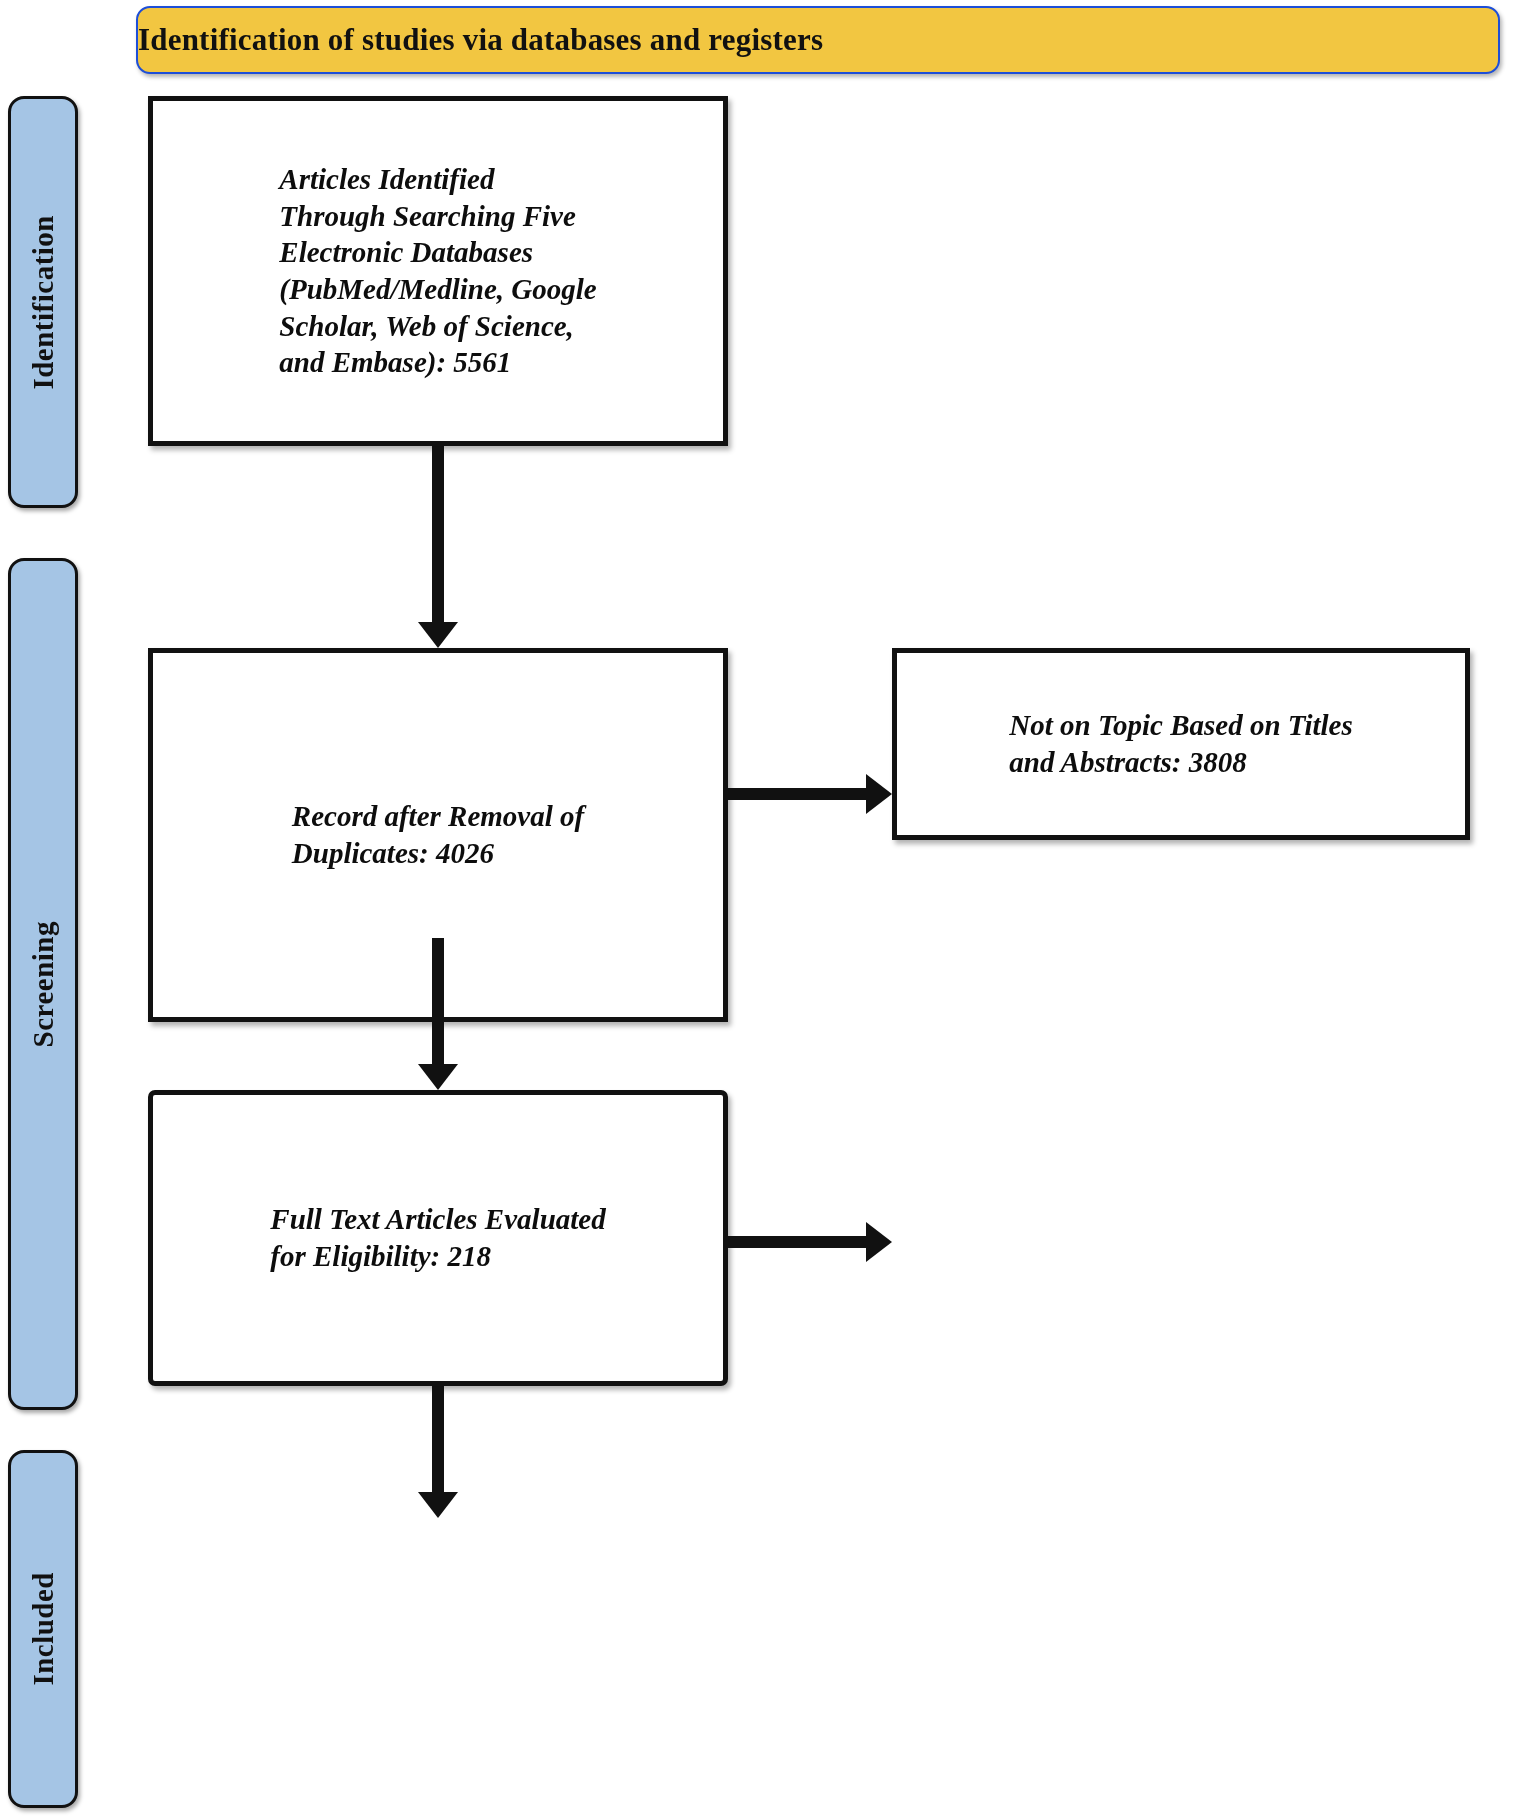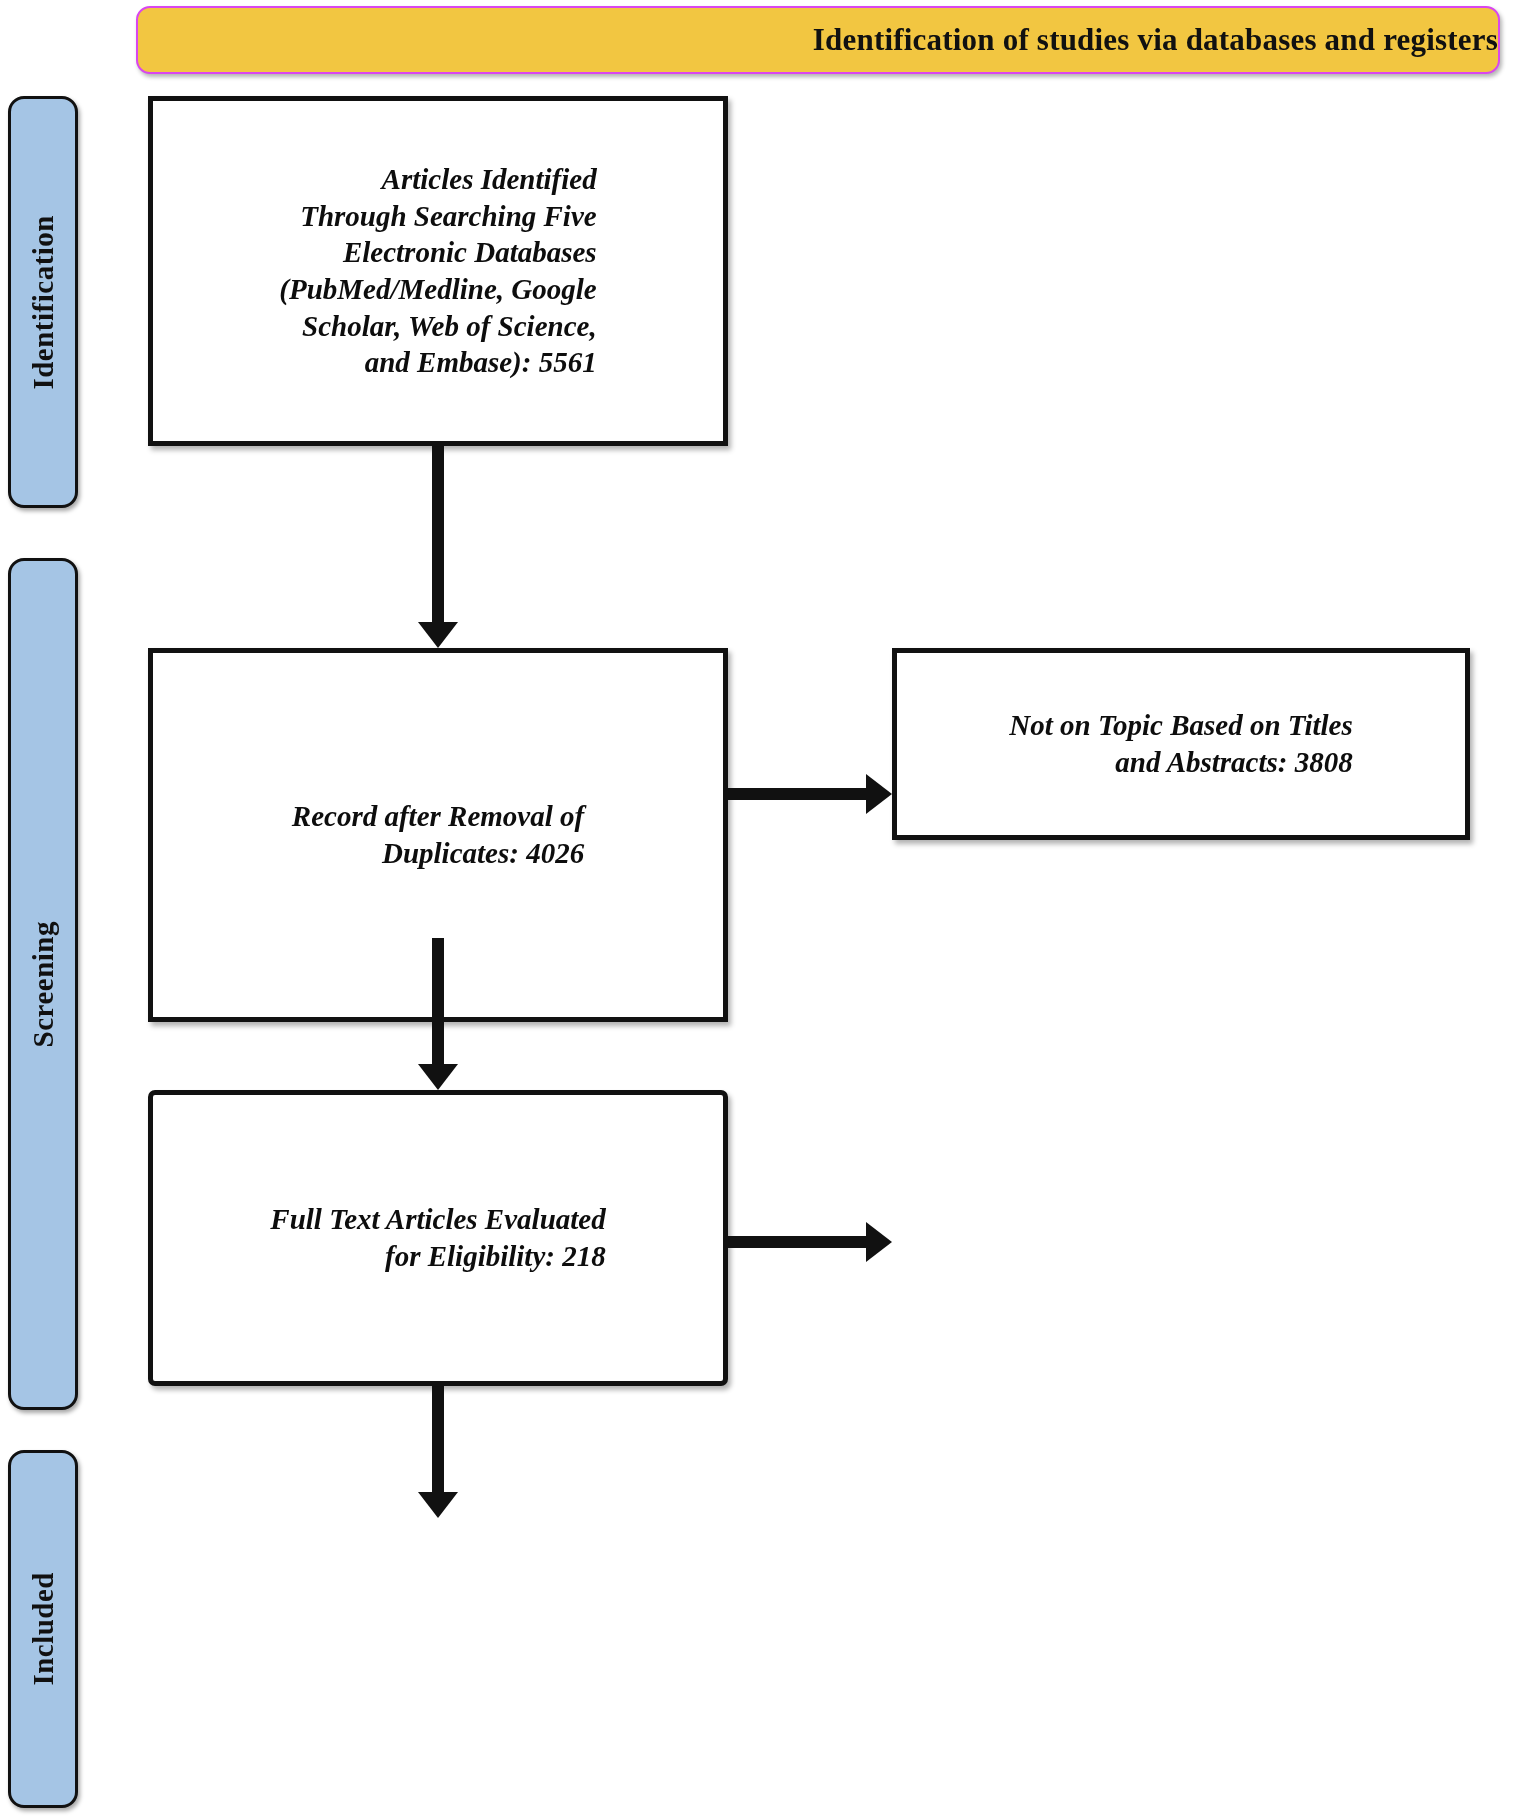--- a/index.html
+++ b/index.html
@@ -17,26 +17,26 @@
   }
 
   
   .header-banner {
     position: absolute;
     left: 136px;
     top: 6px;
     width: 1360px;
     height: 64px;
     background: #F2C641;
-    border: 2px solid #d946ef;
+    border: 2px solid #1d4ed8;
     border-radius: 14px;
     box-shadow: 2px 3px 4px rgba(0,0,0,0.30);
     display: flex;
     align-items: center;
-    justify-content: flex-end;
+    justify-content: flex-start;
   }
   .header-banner .banner-text {
     font-weight: bold;
     font-size: 31px;
     color: #111111;
     letter-spacing: 0.2px;
     text-align: center;
   }
 
   
@@ -76,21 +76,21 @@
     align-items: center;
     justify-content: center;
     box-shadow: 3px 4px 5px rgba(0,0,0,0.30);
   }
   .flow-box .box-text {
     font-weight: bold;
     font-style: italic;
     font-size: 29px;
     line-height: 1.26;
     color: #0d0d0d;
-    text-align: right;
+    text-align: left;
     padding: 0 14px;
     white-space: pre-line;
   }
 
   
   #box-identified   { left: 148px; top: 96px;   width: 580px; height: 350px; }
   #box-deduplicated { left: 148px; top: 648px;  width: 580px; height: 374px; }
   #box-fulltext     { left: 148px; top: 1090px; width: 580px; height: 296px; border-radius: 7px; }
   #box-final        { left: 148px; top: 1518px; width: 580px; height: 290px; }
 

